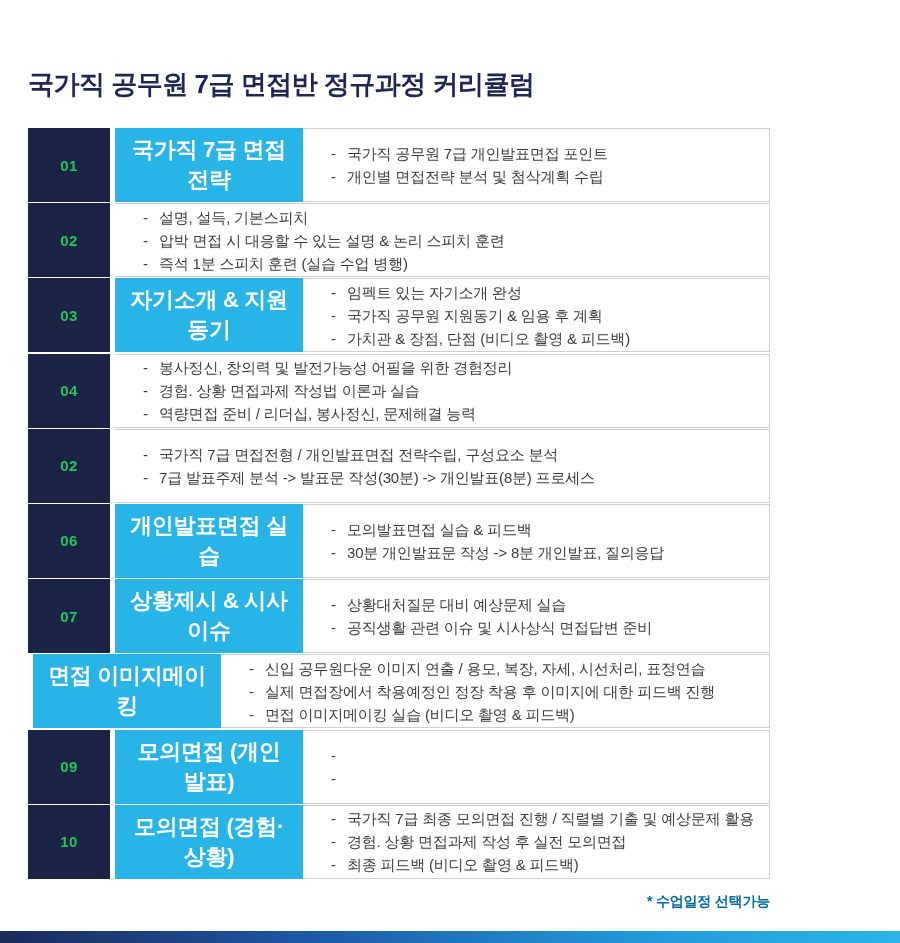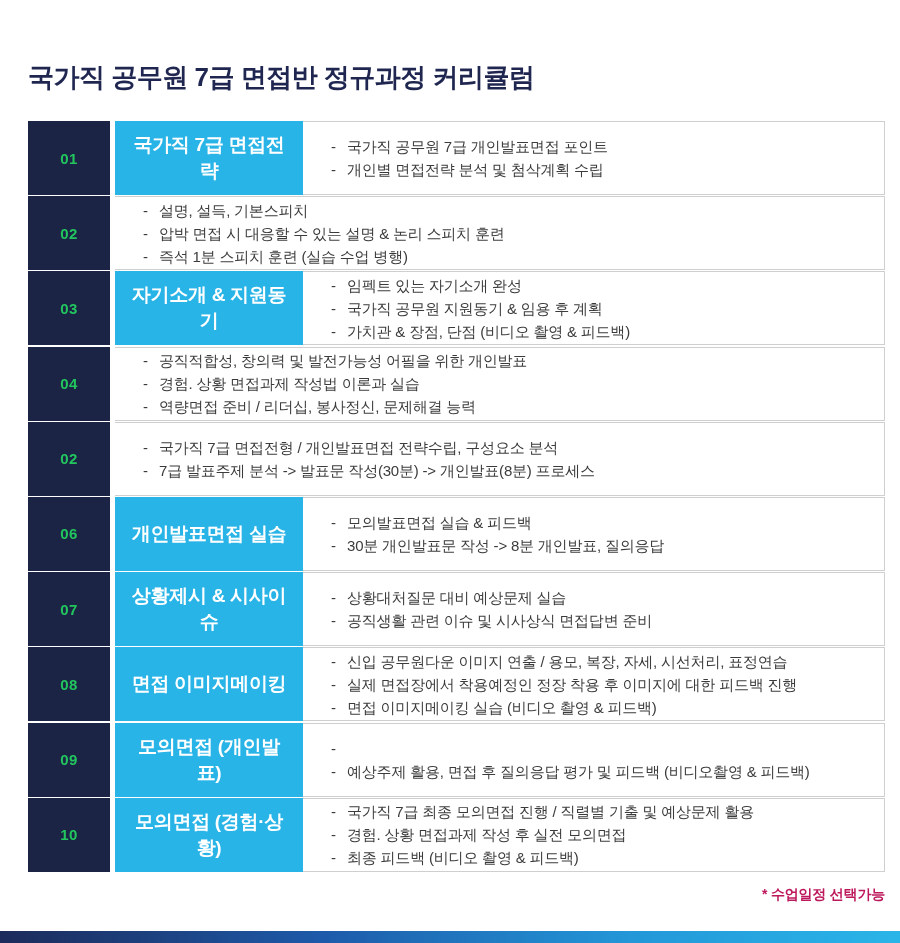--- a/index.html
+++ b/index.html
@@ -12,22 +12,22 @@
   *{margin:0;padding:0;box-sizing:border-box;}
   html,body{width:900px;height:943px;}
   body{
     position:relative;
     background:#ffffff;
     font-family:"Liberation Sans","DejaVu Sans",sans-serif;
     overflow:hidden;
   }
   .page{
     position:absolute;
-    left:28px; top:4px;
-    width:857px;
+    left:28px; top:11px;
+    width:742px;
   }
   .title{
     margin-top:56px;
     font-size:26px;
     font-weight:800;
     letter-spacing:-0.5px;
     color:var(--title-text);
   }
   .table{
     margin-top:26px;
@@ -53,21 +53,21 @@
   .gap{
     width:5px;
     flex:0 0 5px;
     background:#ffffff;
   }
   .cell-label{
     width:188px;
     flex:0 0 188px;
     background:var(--cyan);
     color:#ffffff;
-    font-size:19px;
+    font-size:22px;
     font-weight:bold;
     display:flex;
     align-items:center;
     justify-content:center;
     text-align:center;
     letter-spacing:-0.3px;
     padding:0 14px;
   }
   .cell-content{
     flex:1;
@@ -90,21 +90,21 @@
   .dash{
     width:16px;
     flex:0 0 16px;
     color:var(--body-text);
   }
   .footnote{
     margin-top:14px;
     text-align:right;
     font-size:14px;
     font-weight:bold;
-    color:#be185d;
+    color:#0369a1;
     letter-spacing:-0.2px;
   }
   .bottom-bar{
     position:absolute;
     left:0; bottom:0;
     width:900px;
     height:12px;
     background:linear-gradient(90deg,#1c2b5a 0%,#1d59a8 35%,#2397d8 70%,#2ab5e8 100%);
   }
 </style>
@@ -165,21 +165,21 @@
             <span class="item-text">가치관 &amp; 장점, 단점 (비디오 촬영 &amp; 피드백)</span>
           </div>
         </div>
       </div>
       <div class="row">
         <div class="cell-num">04</div>
         <div class="gap"></div>
         <div class="cell-content">
           <div class="item">
             <span class="dash">-</span>
-            <span class="item-text">공직적합성, 창의력 및 발전가능성 어필을 위한 개인발표</span>
+            <span class="item-text">봉사정신, 창의력 및 발전가능성 어필을 위한 경험정리</span>
           </div>
           <div class="item">
             <span class="dash">-</span>
             <span class="item-text">경험. 상황 면접과제 작성법 이론과 실습</span>
           </div>
           <div class="item">
             <span class="dash">-</span>
             <span class="item-text">역량면접 준비 / 리더십, 봉사정신, 문제해결 능력</span>
           </div>
         </div>
@@ -222,21 +222,20 @@
             <span class="dash">-</span>
             <span class="item-text">상황대처질문 대비 예상문제 실습</span>
           </div>
           <div class="item">
             <span class="dash">-</span>
             <span class="item-text">공직생활 관련 이슈 및 시사상식 면접답변 준비</span>
           </div>
         </div>
       </div>
       <div class="row">
-        <div class="cell-num">08</div>
         <div class="gap"></div>
         <div class="cell-label">면접 이미지메이킹</div>
         <div class="cell-content">
           <div class="item">
             <span class="dash">-</span>
             <span class="item-text">신입 공무원다운 이미지 연출 / 용모, 복장, 자세, 시선처리, 표정연습</span>
           </div>
           <div class="item">
             <span class="dash">-</span>
             <span class="item-text">실제 면접장에서 착용예정인 정장 착용 후 이미지에 대한 피드백 진행</span>
@@ -250,21 +249,20 @@
       <div class="row">
         <div class="cell-num">09</div>
         <div class="gap"></div>
         <div class="cell-label">모의면접 (개인발표)</div>
         <div class="cell-content">
           <div class="item">
             <span class="dash">-</span>
           </div>
           <div class="item">
             <span class="dash">-</span>
-            <span class="item-text">예상주제 활용, 면접 후 질의응답 평가 및 피드백 (비디오촬영 &amp; 피드백)</span>
           </div>
         </div>
       </div>
       <div class="row">
         <div class="cell-num">10</div>
         <div class="gap"></div>
         <div class="cell-label">모의면접 (경험·상황)</div>
         <div class="cell-content">
           <div class="item">
             <span class="dash">-</span>

